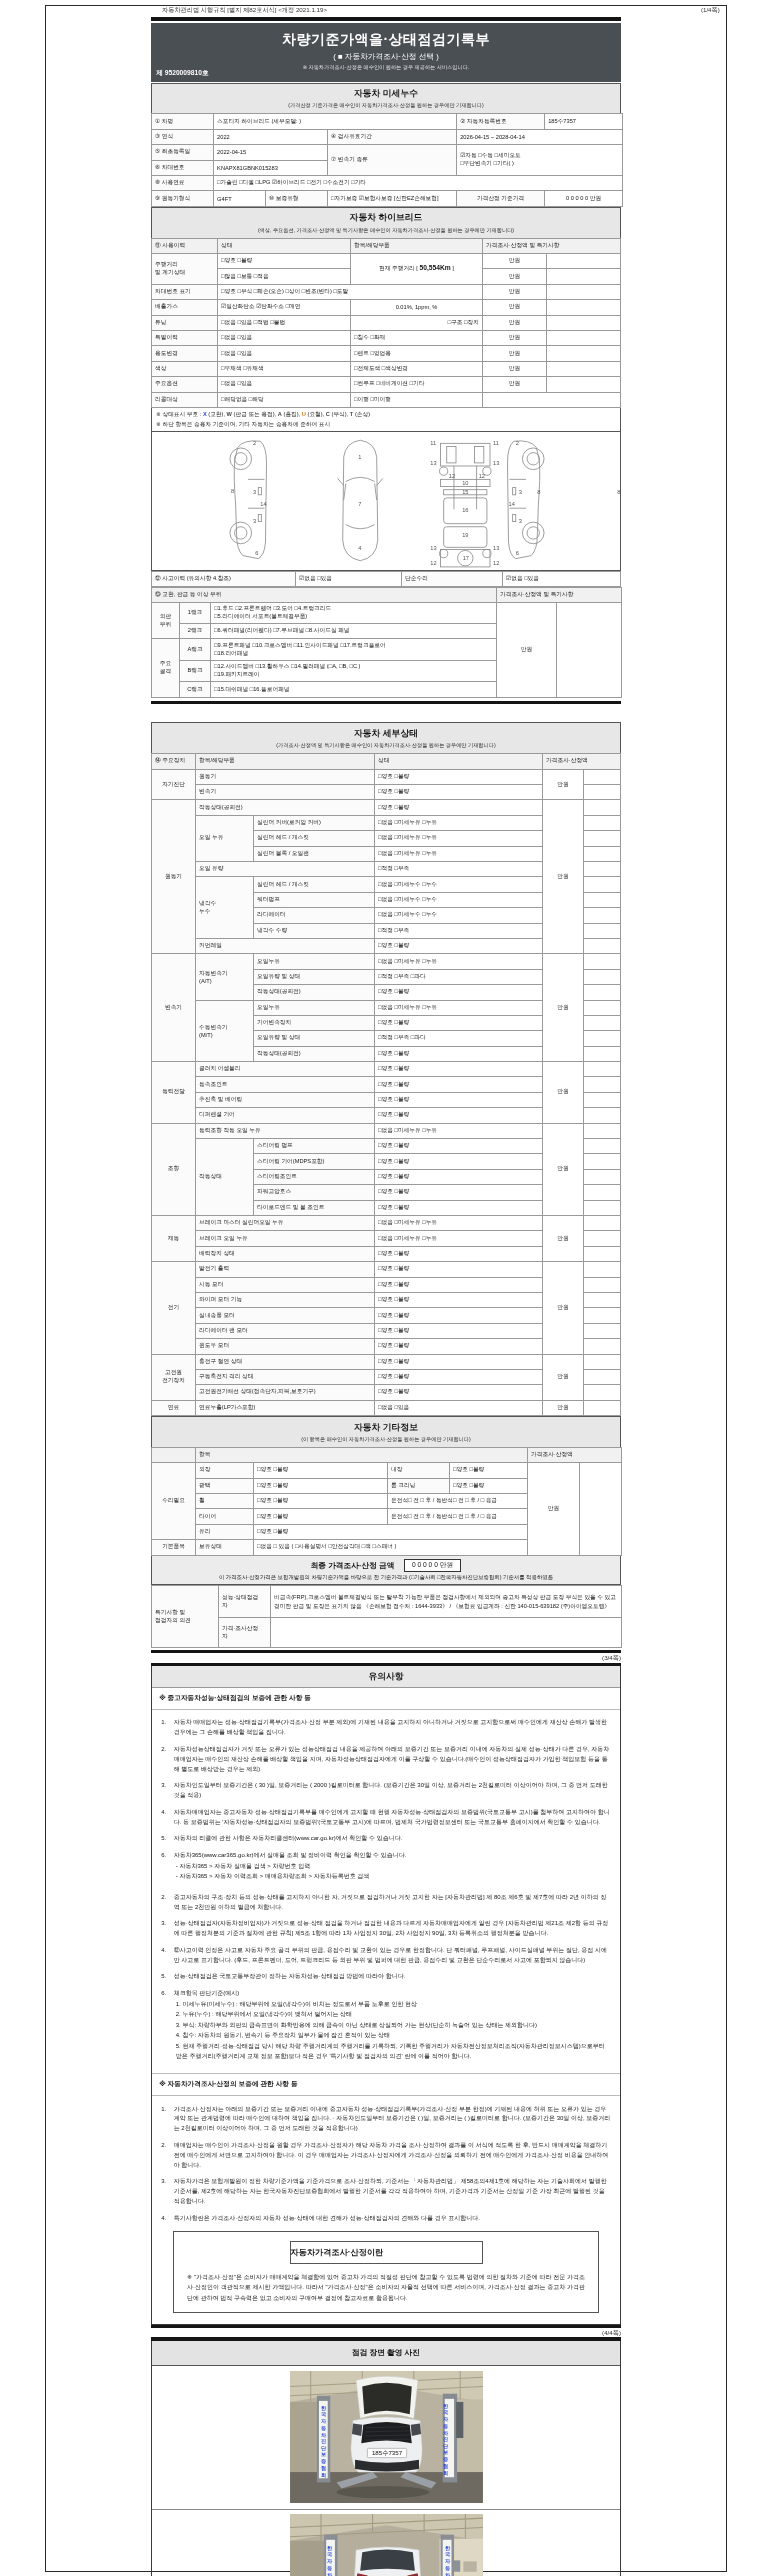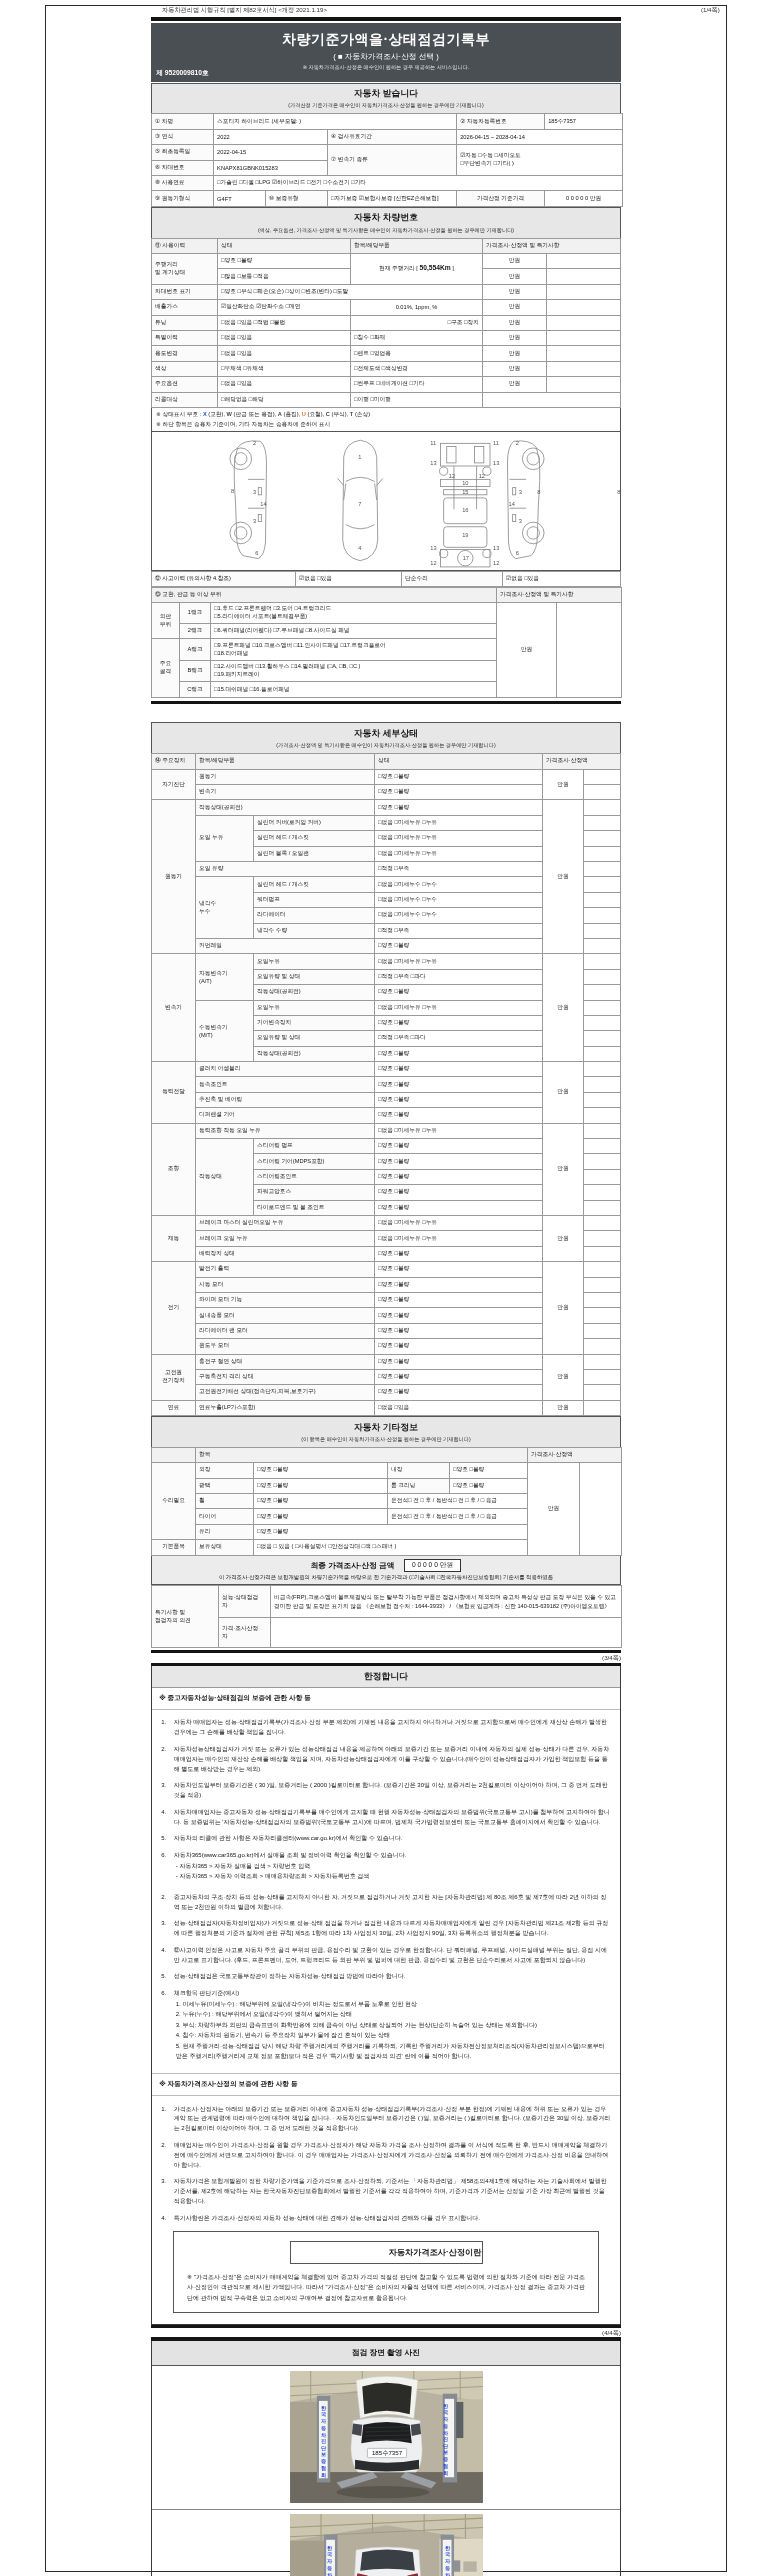--- a/index.html
+++ b/index.html
@@ -40,21 +40,21 @@
   .diag-wrap{border:0.8px solid #555;border-top:none;height:138px;background:#fff;}
   
   .blockbox{border:1px solid #3a3a3a;border-top:none;}
   .n-sec{font-size:6.7px;font-weight:bold;padding:6.2px 7.2px;border-bottom:0.5px solid #bbb;}
   .n-body{padding:8.2px 9.3px 5.2px;}
   .n-item{display:flex;margin-bottom:6.7px;font-size:6px;line-height:1.65;}
   .n-num{width:12.4px;flex:none;}
   .n-text{flex:1;}
   .n-sub{margin-left:2.1px;margin-top:1px;font-size:6px;line-height:1.6;}
   .def-box{border:0.8px solid #555;margin:7.2px 20.6px 10.3px;padding:7.2px 13.4px 9.3px;}
-  .def-title{border:0.8px solid #555;width:191px;margin:2.1px auto 7.2px;text-align:right;
+  .def-title{border:0.8px solid #555;width:191px;margin:2.1px auto 7.2px;text-align:left;
              font-size:8.2px;font-weight:bold;padding:5.2px 0;}
   .def-text{font-size:6px;line-height:1.75;text-align:justify;}
   
   .final{background:#ececec;border:0.8px solid #555;border-top:none;text-align:center;padding:3.6px 0 3.1px;}
   .final-line{font-size:7.7px;font-weight:bold;}
   .final-val{display:inline-block;border:0.8px solid #333;background:#fff;font-size:6.7px;
              padding:1px 7.2px;margin-left:7.2px;font-weight:normal;vertical-align:middle;}
   .final-note{font-size:5.4px;margin-top:2.1px;}
   
   .ph-h{background:#e3e3e3;border-bottom:0.8px solid #555;text-align:center;
@@ -76,21 +76,21 @@
     <div class="bar"></div>
     <div class="gap"></div>
     <div class="hdr-dark">
       <div class="hdr-title">차량기준가액을·상태점검기록부</div>
       <div class="hdr-sub">( ■ 자동차가격조사·산정 선택 )</div>
       <div class="hdr-note">※ 자동차가격조사·산정은 매수인이 원하는 경우 제공하는 서비스입니다.</div>
       <div class="hdr-docno">제 9520009810호</div>
     </div>
 
     <div class="sec" style="margin-top:1px">
-      <div class="sec-t">자동차 받습니다</div>
+      <div class="sec-t">자동차 미세누수</div>
       <div class="sec-n">(가격산정 기준가격은 매수인이 자동차가격조사·산정을 원하는 경우에만 기재합니다)</div>
     </div>
     <table class="tbl">
       <colgroup>
           <col style="width:62px">
           <col style="width:52px">
           <col style="width:62px">
           <col style="width:67px">
           <col style="width:62px">
           <col style="width:88px">
@@ -129,21 +129,21 @@
         <td>G4FT</td>
         <td class="lab">⑩ 보증유형</td>
         <td colspan="2">□자가보증  ☑보험사보증 [신한EZ손해보험]</td>
         <td class="lab c">가격산정 기준가격</td>
         <td class="c">0 0 0 0 0 만원</td>
       </tr>
     </tbody>
       </table>
 
     <div class="sec">
-      <div class="sec-t">자동차 차량번호</div>
+      <div class="sec-t">자동차 하이브리드</div>
       <div class="sec-n">(색상, 주요옵션, 가격조사·산정액 및 특기사항은 매수인이 자동차가격조사·산정을 원하는 경우에만 기재합니다)</div>
     </div>
     <table class="tbl">
       <colgroup>
           <col style="width:66px">
           <col style="width:133px">
           <col style="width:132px">
           <col style="width:64px">
           <col style="width:74px">
         </colgroup>
@@ -722,21 +722,21 @@
         <td></td>
       </tr>
     </tbody>
       </table>
     <div class="bar" style="margin-top:1.5px"></div>
     <div class="pgmark">(3/4쪽)</div>
 
     <div class="bar"></div>
     <div class="blockbox">
       <div class="sec" style="border:none;border-bottom:0.5px solid #999">
-        <div class="sec-t">한정합니다</div>
+        <div class="sec-t">유의사항</div>
       </div>
       <div class="n-sec">※ 중고자동차성능·상태점검의 보증에 관한 사항 등</div>
       <div class="n-body">
         <div>
             <div class="n-item">
               <span class="n-num">1.</span>
               <span class="n-text">자동차 매매업자는 성능·상태점검기록부(가격조사·산정 부분 제외)에 기재된 내용을 고지하지 아니하거나 거짓으로 고지함으로써 매수인에게 재산상 손해가 발생한 경우에는 그 손해를 배상할 책임을 집니다.</span>
             </div>
             <div class="n-item">
               <span class="n-num">2.</span>

